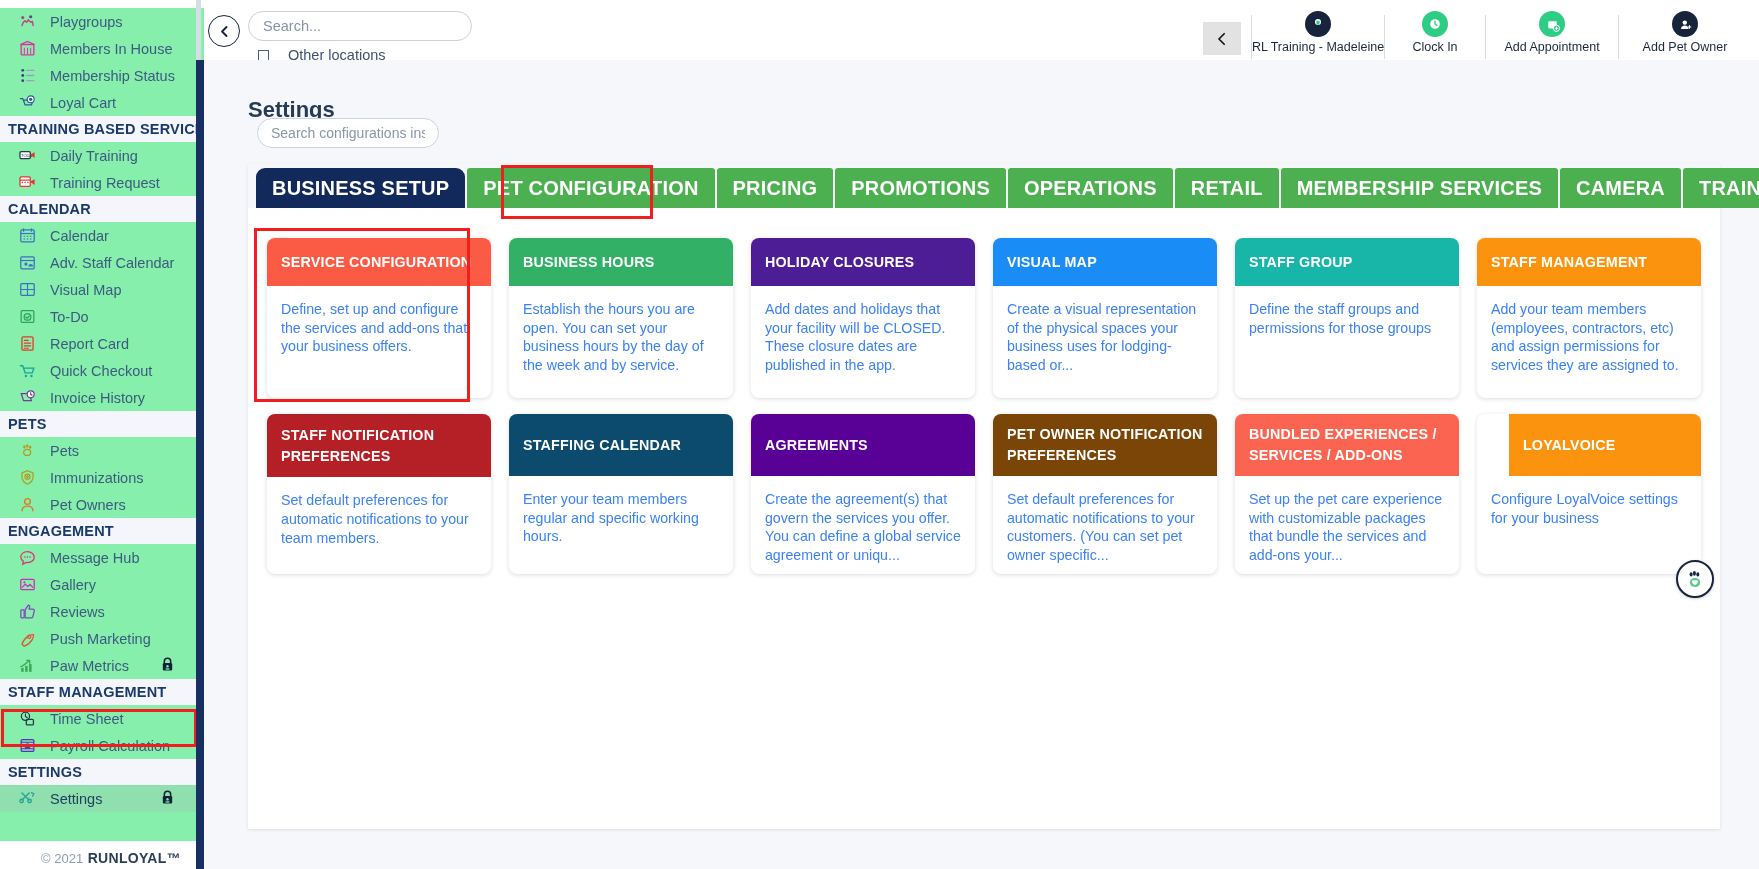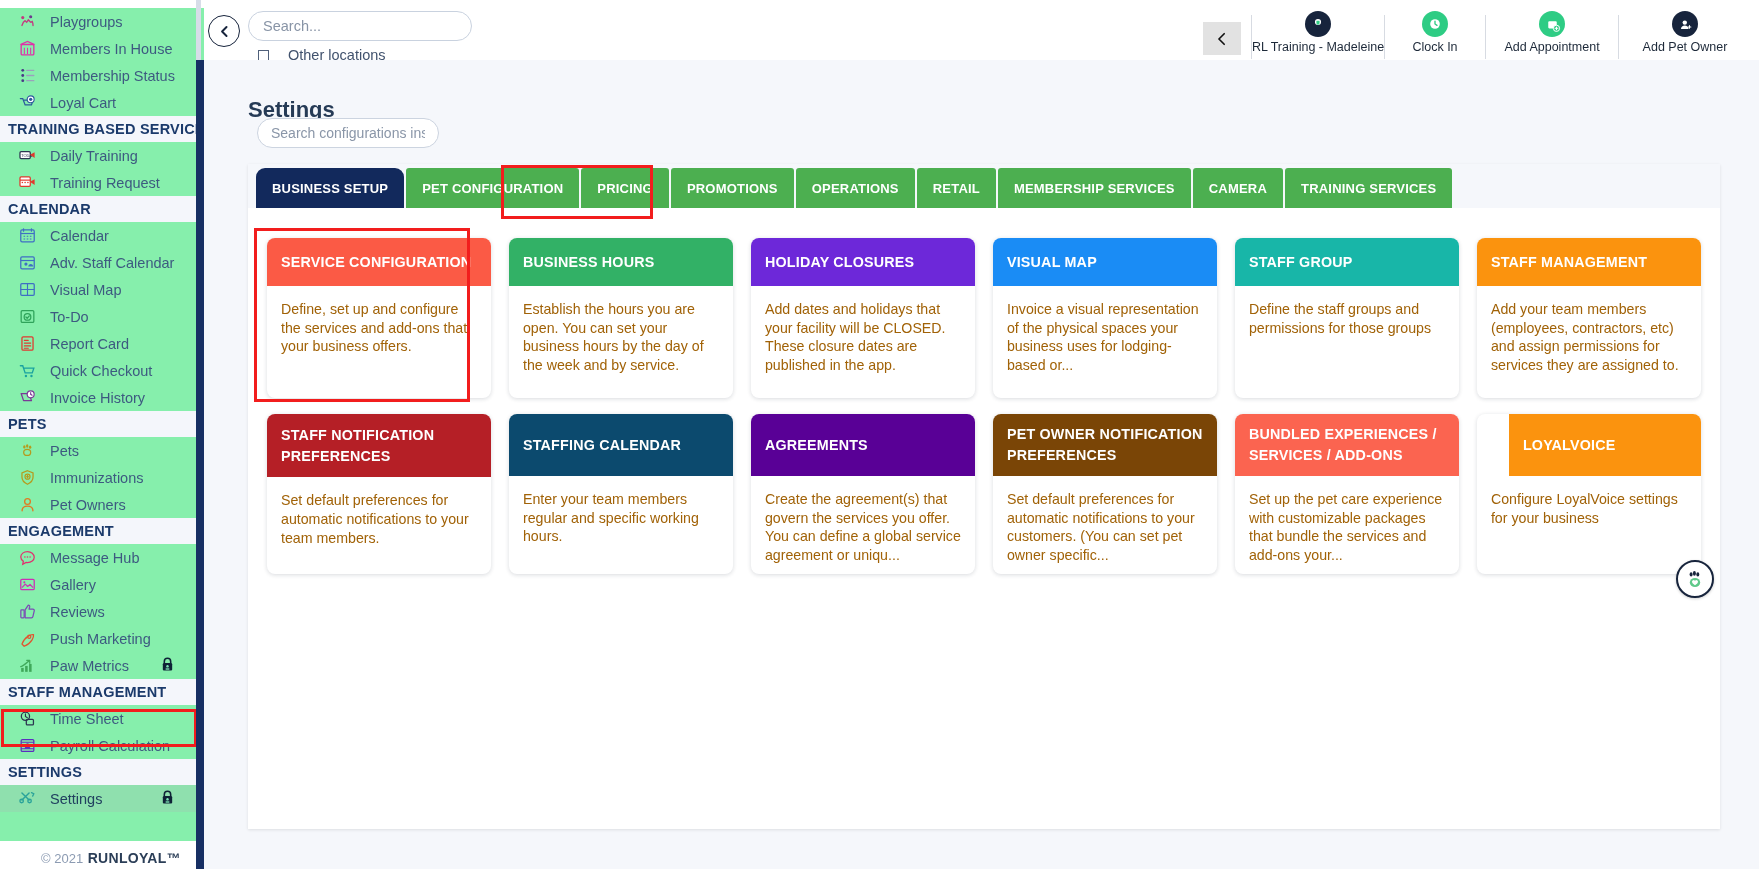--- a/index.html
+++ b/index.html
@@ -162,21 +162,21 @@
     position: absolute; left: 0; top: 0;
     height: 44px; width: 1472px;
     display: flex; align-items: flex-end;
     padding-left: 8px;
     background: #f5f7fb;
   }
   .tab {
     height: 40px;
     background: #4caf50;
     color: #fff;
-    font-size: 13px; font-weight: bold;
+    font-size: 20px; font-weight: bold;
     letter-spacing: .2px;
     display: flex; align-items: center; justify-content: center;
     padding: 0 16px;
     margin-right: 2px;
     border-top-left-radius: 3px; border-top-right-radius: 3px;
     cursor: pointer;
     white-space: nowrap;
   }
   .tab.active { background: #12295c; border-top-left-radius: 9px; border-top-right-radius: 9px; }
   #tab-outline {
@@ -209,21 +209,21 @@
     font-size: 14.3px; font-weight: bold;
     letter-spacing: .2px;
     padding: 11px 14px;
     line-height: 1.45;
     min-height: 48px;
     display: flex; align-items: center;
   }
   .card.two-line .hd { min-height: 62px; }
   .card .bd {
     padding: 14px 14px 10px 14px;
-    color: #a16207;
+    color: #3b82f6;
     font-size: 14.2px;
     line-height: 1.32;
     flex: 1;
   }
   
   #card-outline {
     position: absolute; left: 6px; top: 64px;
     width: 216px; height: 174px;
     border: 3px solid #f21d1d;
     pointer-events: none;
@@ -626,28 +626,28 @@
             </div>
           </div>
           <div class="card-slot">
             <div class="card">
               <div class="hd" style="background: rgb(50, 177, 102);">BUSINESS HOURS</div>
               <div class="bd">Establish the hours you are open. You can set your business hours by the day of the week and by service.</div>
             </div>
           </div>
           <div class="card-slot">
             <div class="card">
-              <div class="hd" style="background: #6d28d9;">HOLIDAY CLOSURES</div>
+              <div class="hd" style="background: #4c1d95;">HOLIDAY CLOSURES</div>
               <div class="bd">Add dates and holidays that your facility will be CLOSED. These closure dates are published in the app.</div>
             </div>
           </div>
           <div class="card-slot">
             <div class="card">
               <div class="hd" style="background: rgb(26, 140, 245);">VISUAL MAP</div>
-              <div class="bd">Invoice a visual representation of the physical spaces your business uses for lodging-based or...</div>
+              <div class="bd">Create a visual representation of the physical spaces your business uses for lodging-based or...</div>
             </div>
           </div>
           <div class="card-slot">
             <div class="card">
               <div class="hd" style="background: rgb(24, 182, 168);">STAFF GROUP</div>
               <div class="bd">Define the staff groups and permissions for those groups</div>
             </div>
           </div>
           <div class="card-slot">
             <div class="card">

